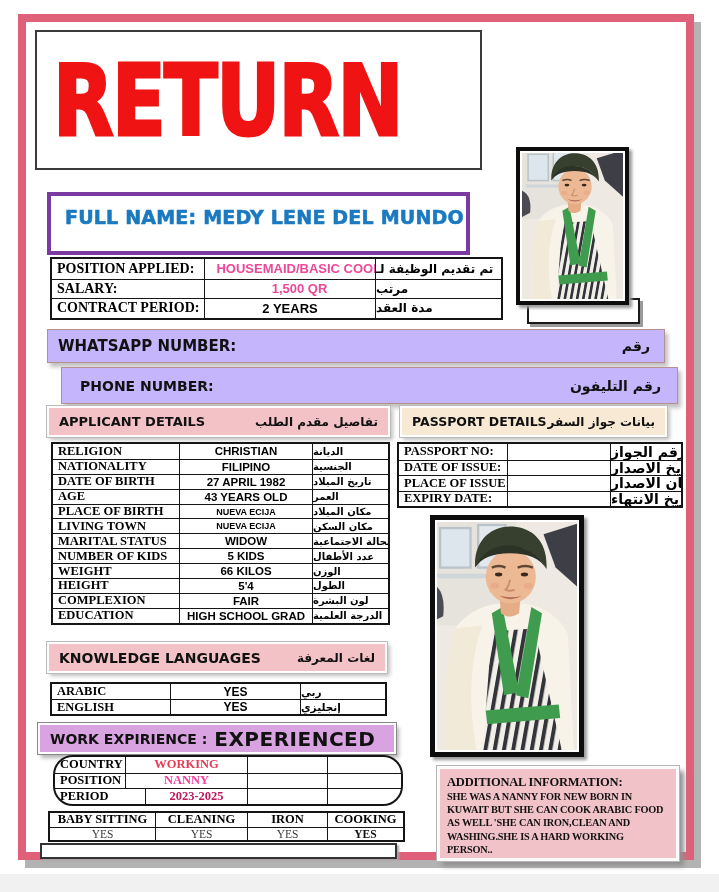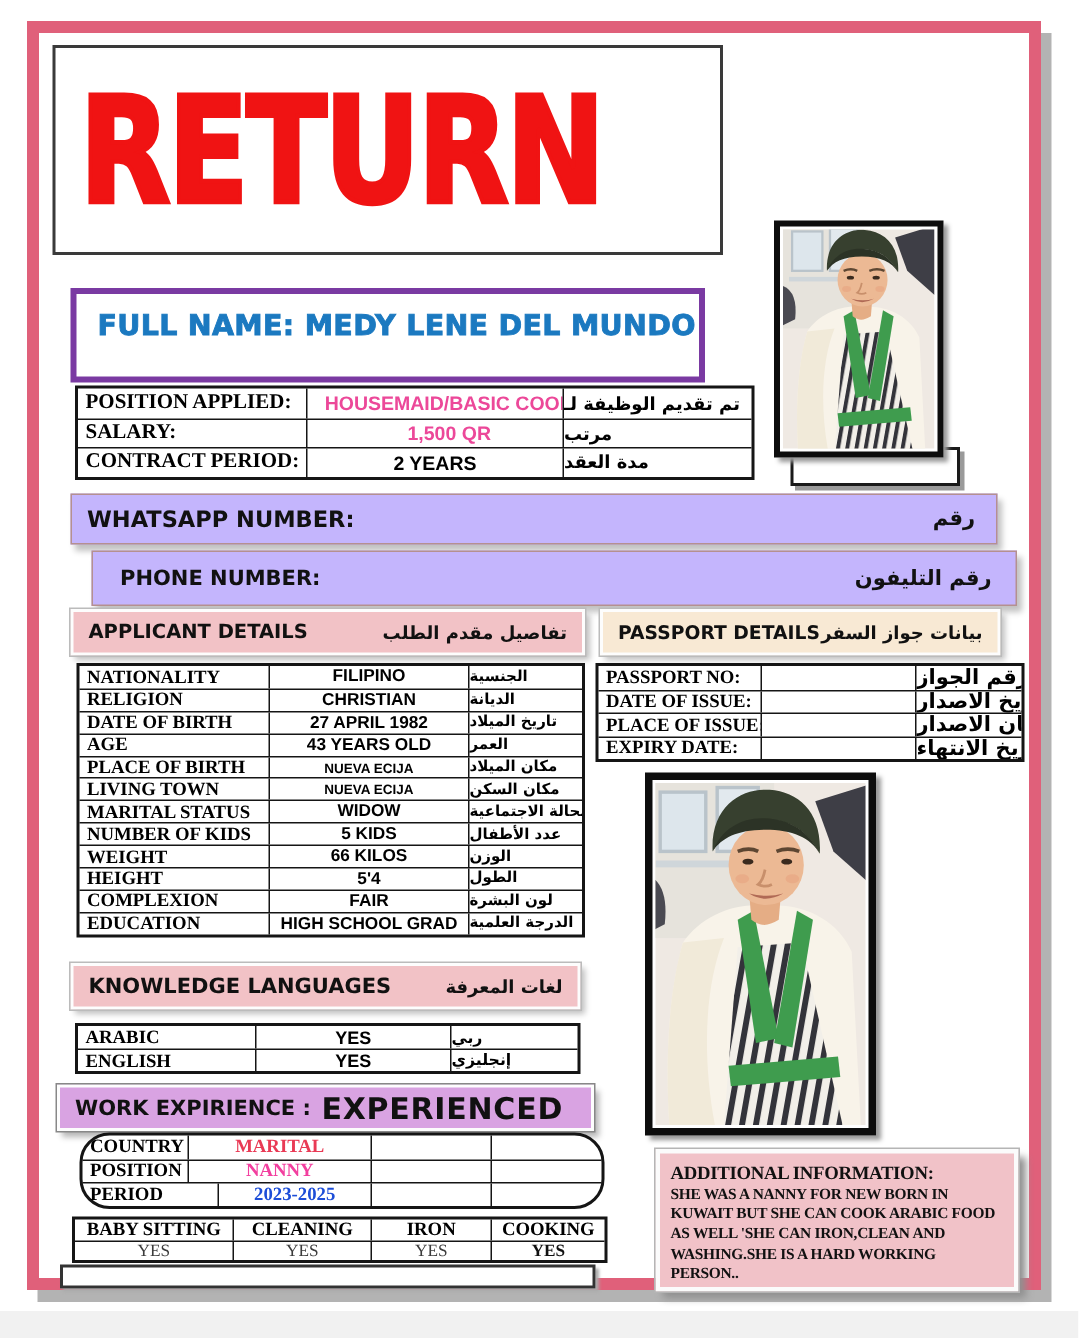--- a/index.html
+++ b/index.html
@@ -134,21 +134,21 @@
   }
   .work-hdr .hdr-small { font-size: 14px; }
   .work-hdr .hdr-big { font-size: 20px; letter-spacing: 0.5px; }
 
   .work-tbl { left: 53px; top: 755px; width: 350px; border-radius: 20px; }
   .work-tbl .trow { grid-template-columns: 70px 122px 80px 1fr; height: 15.5px; }
   .work-tbl .lbl { font-size: 12.5px; }
   .work-tbl .val { font-family: "Liberation Serif", serif; font-size: 12.5px; }
   .c-kuwait { color: #e93a55; }
   .c-nanny  { color: #f23f9f; }
-  .c-period { color: #1d4ed8; margin-left: 20px; }
+  .c-period { color: #be185d; margin-left: 20px; }
 
   .skill-tbl { left: 48px; top: 811px; width: 357px; }
   .skill-tbl .trow { grid-template-columns: 105px 92px 80px 1fr; height: 13.5px; }
   .skill-tbl .hcell { justify-content: center; font-family: "Liberation Serif", serif; font-weight: bold; font-size: 12.5px; }
   .skill-tbl .ycell { justify-content: center; font-family: "Liberation Serif", serif; font-size: 11.5px; color: #3c3c3c; }
   .skill-tbl .ycell.bold { font-weight: bold; color: #111; }
 
   .empty-bar { position: absolute; left: 40px; top: 843px; width: 357px; height: 16px; background: #fff; border: 2px solid #333; box-shadow: 2px 2px 2px #aaa; z-index: 4; }
 
   
@@ -254,28 +254,28 @@
     <span>APPLICANT DETAILS</span>
     <span class="ar-lbl">تفاصيل مقدم الطلب</span>
   </div>
   <div class="section-bar passport-hdr">
     <span>PASSPORT DETAILS</span>
     <span class="ar-lbl">بيانات جواز السفر</span>
   </div>
 
   <div class="tbl app-tbl">
     <div class="trow">
+      <div class="tcell lbl">RELIGION</div>
+      <div class="tcell val">CHRISTIAN</div>
+      <div class="tcell arc">الديانة</div>
+    </div>
+    <div class="trow">
       <div class="tcell lbl">NATIONALITY</div>
       <div class="tcell val">FILIPINO</div>
       <div class="tcell arc">الجنسية</div>
-    </div>
-    <div class="trow">
-      <div class="tcell lbl">RELIGION</div>
-      <div class="tcell val">CHRISTIAN</div>
-      <div class="tcell arc">الديانة</div>
     </div>
     <div class="trow">
       <div class="tcell lbl">DATE OF BIRTH</div>
       <div class="tcell val">27 APRIL 1982</div>
       <div class="tcell arc">تاريخ الميلاد</div>
     </div>
     <div class="trow">
       <div class="tcell lbl">AGE</div>
       <div class="tcell val">43 YEARS OLD</div>
       <div class="tcell arc">العمر</div>
@@ -370,21 +370,21 @@
   </div>
 
   <div class="work-hdr">
     <span class="hdr-small">WORK EXPIRIENCE :</span>
     <span class="hdr-big">EXPERIENCED</span>
   </div>
 
   <div class="tbl work-tbl">
     <div class="trow">
       <div class="tcell lbl">COUNTRY</div>
-      <div class="tcell val c-kuwait">MARITAL</div>
+      <div class="tcell val c-kuwait">WORKING</div>
       <div class="tcell"></div>
       <div class="tcell"></div>
     </div>
     <div class="trow">
       <div class="tcell lbl">POSITION</div>
       <div class="tcell val c-nanny">NANNY</div>
       <div class="tcell"></div>
       <div class="tcell"></div>
     </div>
     <div class="trow">

